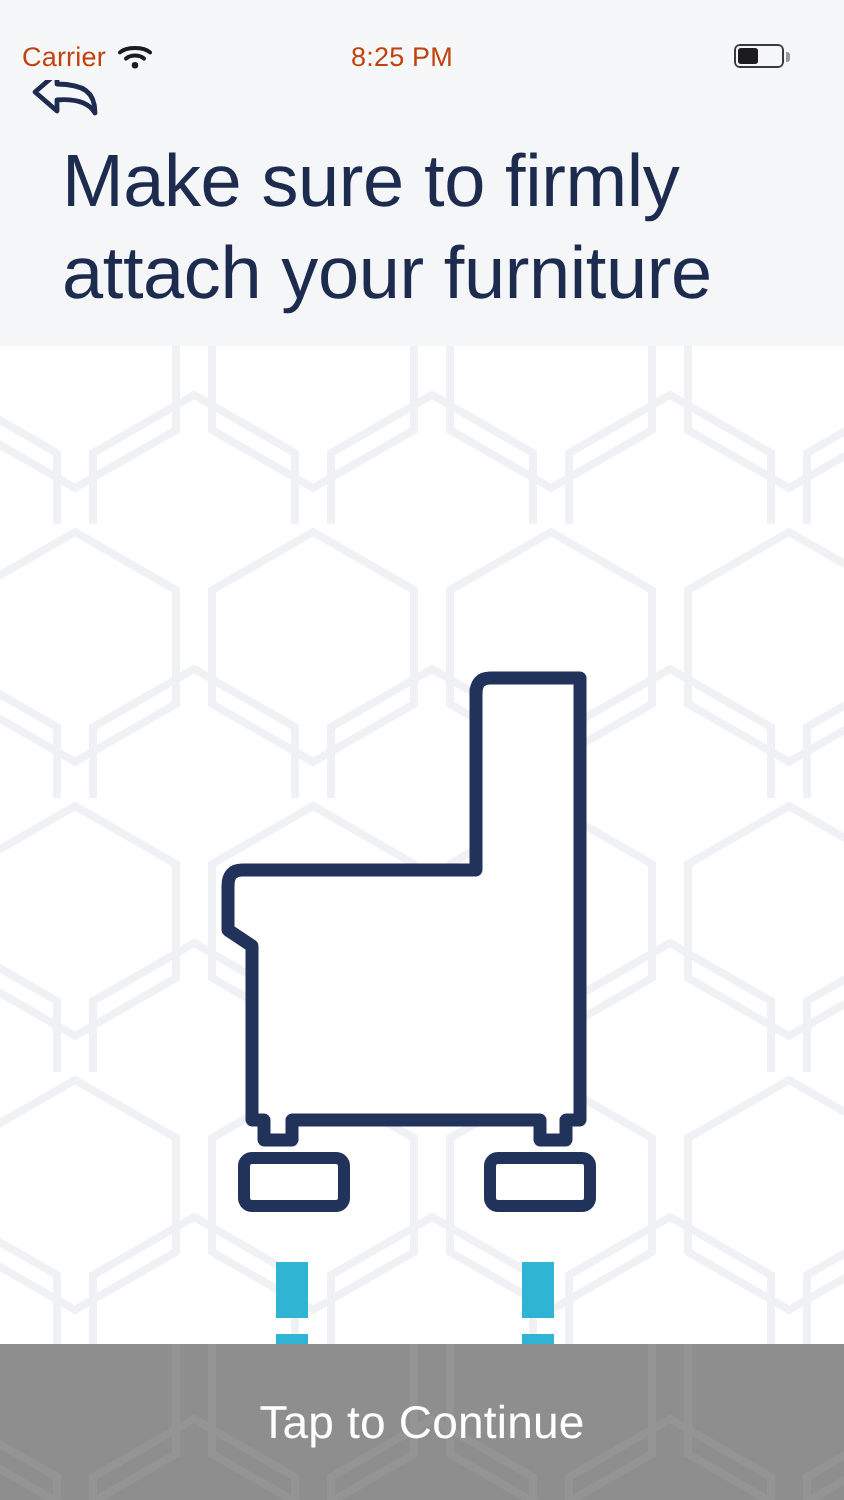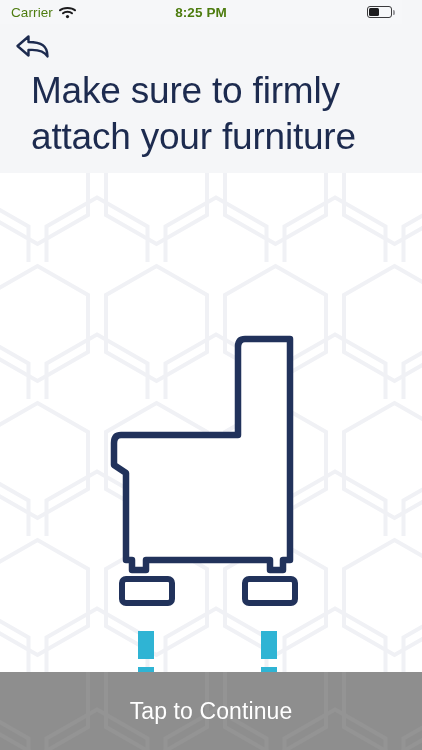--- a/index.html
+++ b/index.html
@@ -17,44 +17,44 @@
     position: relative;
     width: 422px;
     height: 750px;
     overflow: hidden;
     background: #ffffff;
   }
 
   
   .status-bar {
     position: absolute;
-    top: 0; left: 0;
+    top: 16px; left: 0;
     width: 402px;
     height: 24px;
     background: #f6f7f9;
     display: flex;
     align-items: center;
-    color: #4d7c0f;
+    color: #c2410c;
     font-size: 13px;
     z-index: 10;
   }
   .status-left {
     position: absolute;
     left: 11px;
     display: flex;
     align-items: center;
     gap: 6px;
   }
   .status-carrier { font-size: 13.5px; letter-spacing: 0.1px; }
   .status-center {
     position: absolute;
     left: 0; right: 0;
     text-align: center;
     font-size: 13.5px;
-    font-weight: 700;
+    font-weight: 400;
     letter-spacing: 0.1px;
   }
   .status-right {
     position: absolute;
     right: 10px;
     display: flex;
     align-items: center;
   }
   .battery {
     position: relative;

